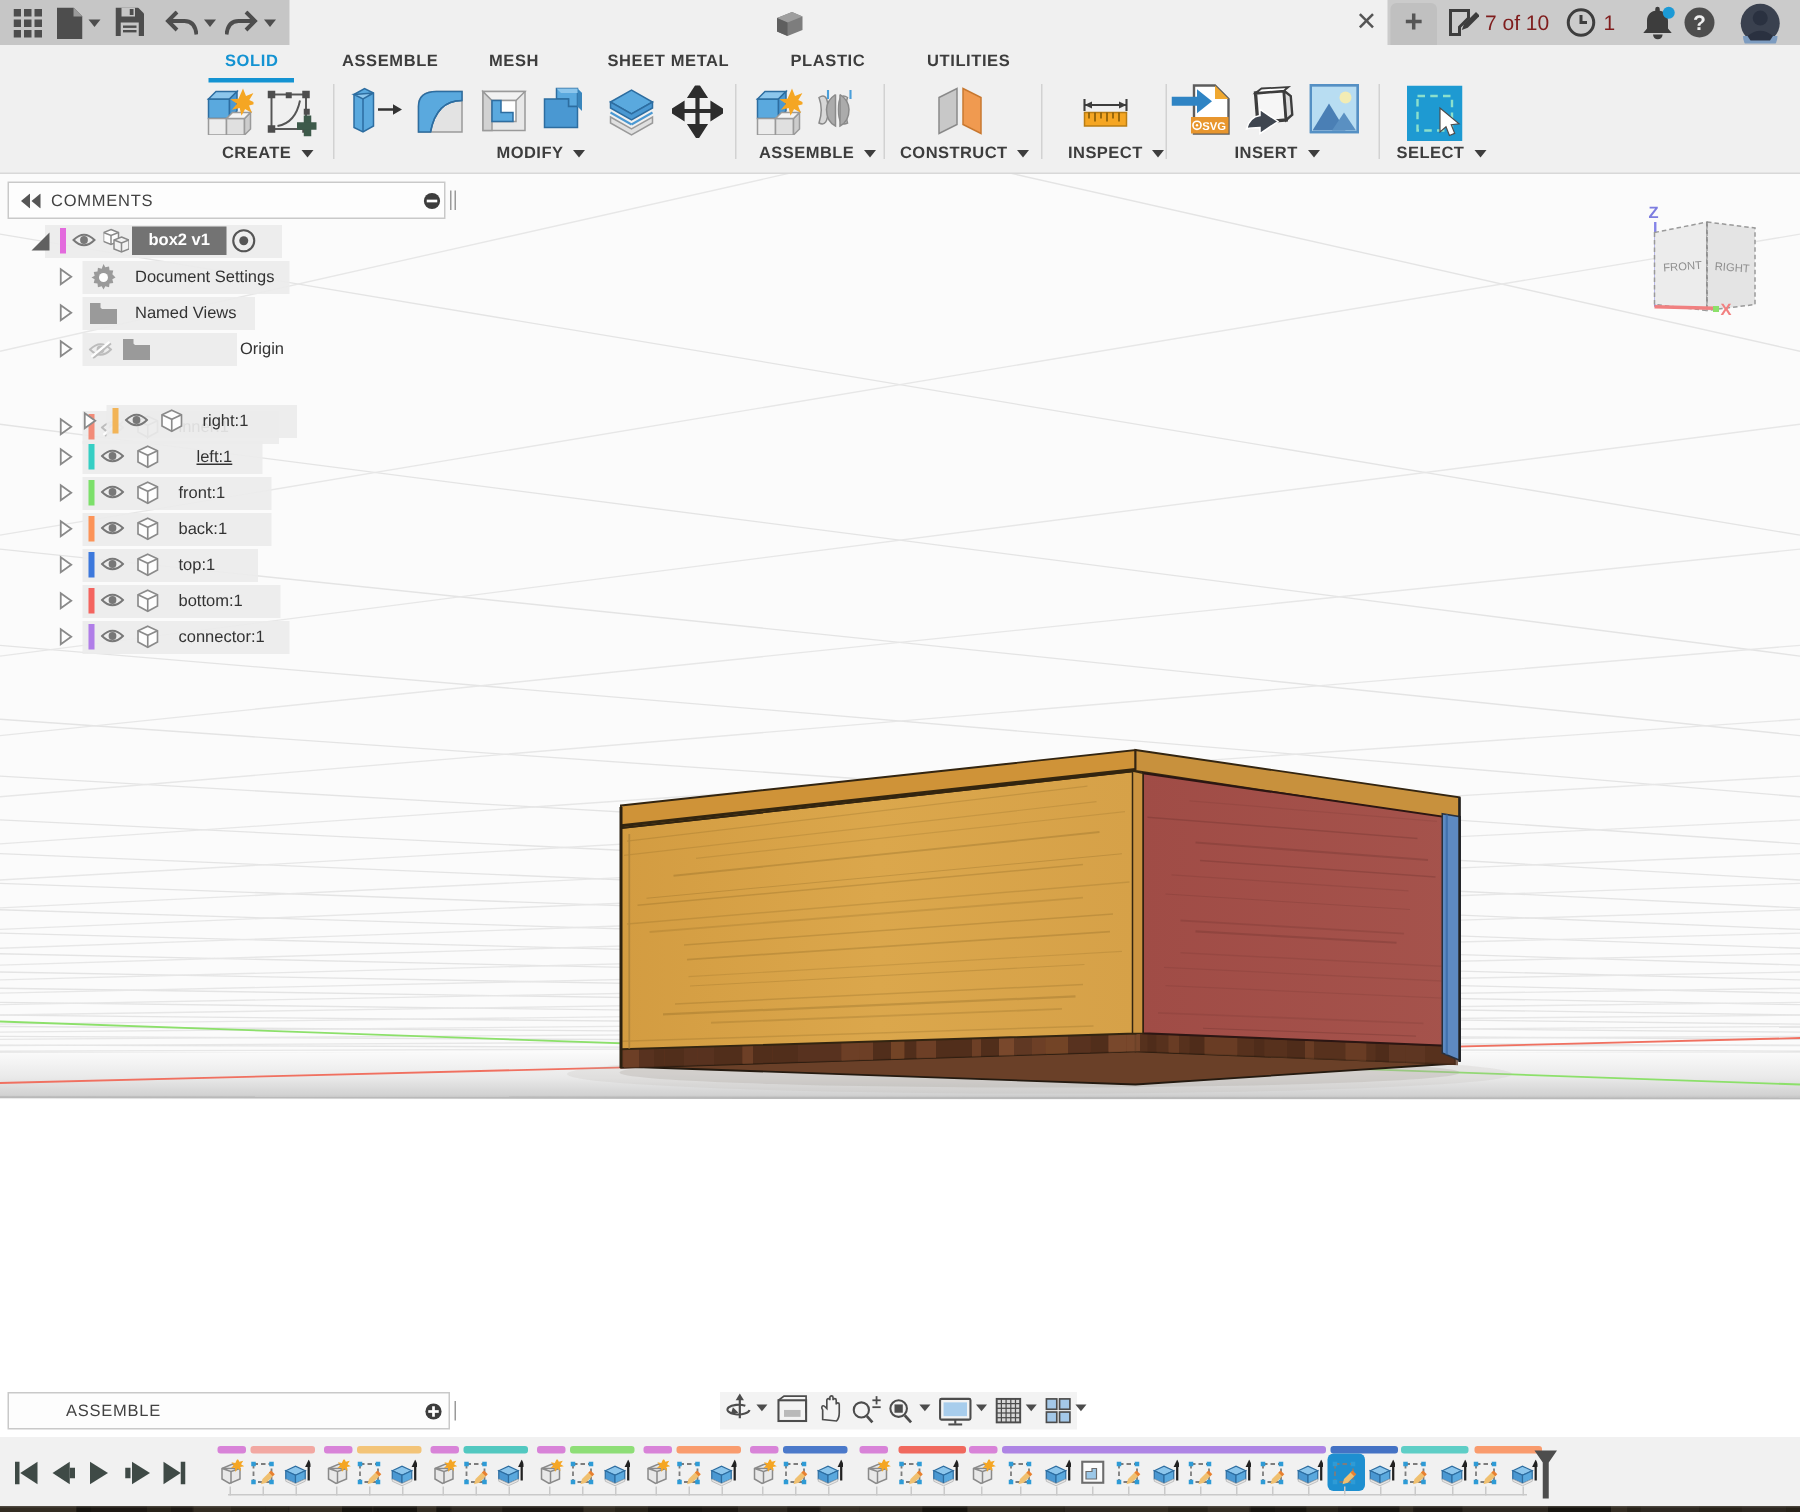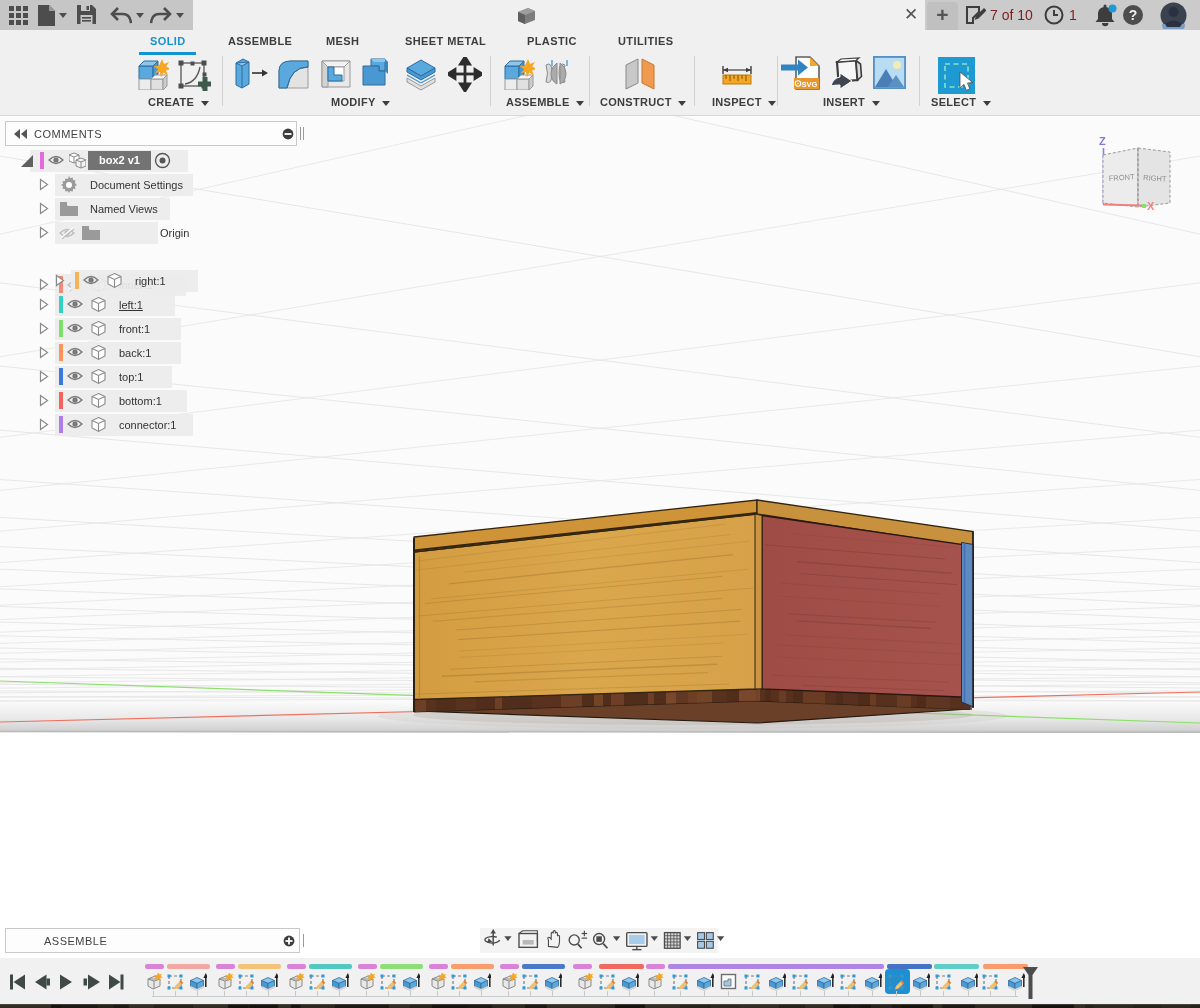--- a/index.html
+++ b/index.html
@@ -594,21 +594,21 @@
       <div class="cbar" style="left:59px;background:#35cfc4;"></div>
       <span class="abs" style="left:67px;top:5px"><svg width="16" height="12" viewBox="0 0 16 12">
           <path d="M1 6 Q8 -1 15 6 Q8 13 1 6 Z" fill="none" stroke="#787878" stroke-width="1.3"></path>
           <circle cx="8" cy="6" r="2.6" fill="#787878"></circle>
         </svg></span>
       <span class="abs" style="left:90px;top:3px"><svg width="17" height="17" viewBox="0 0 17 17">
           <polygon points="8.5,1.5 15,4.5 15,12 8.5,15.5 2,12 2,4.5" fill="#fdfdfd" stroke="#8a8a8a" stroke-width="1.1"></polygon>
           <polyline points="2,4.5 8.5,7.5 15,4.5" fill="none" stroke="#8a8a8a" stroke-width="1.1"></polyline>
           <line x1="8.5" y1="7.5" x2="8.5" y2="15.5" stroke="#8a8a8a" stroke-width="1.1"></line>
         </svg></span>
-      <span class="rlab" style="left:119px;text-decoration:underline;">left:1</span>
+      <span class="rlab" style="left:131px;text-decoration:underline;">left:1</span>
     </div>
 <div class="brow" style="left:0;top:196px;width:310px;">
       <div class="rowbg" style="left:55px;width:126px;"></div>
       <svg class="tri" style="left:39px" width="10" height="13" viewBox="0 0 10 13">
         <polygon points="1.5,1.5 8.5,6.5 1.5,11.5" fill="#fdfdfd" stroke="#8a8a8a" stroke-width="1.2"></polygon>
       </svg>
       <div class="cbar" style="left:59px;background:#7ce06a;"></div>
       <span class="abs" style="left:67px;top:5px"><svg width="16" height="12" viewBox="0 0 16 12">
           <path d="M1 6 Q8 -1 15 6 Q8 13 1 6 Z" fill="none" stroke="#787878" stroke-width="1.3"></path>
           <circle cx="8" cy="6" r="2.6" fill="#787878"></circle>

